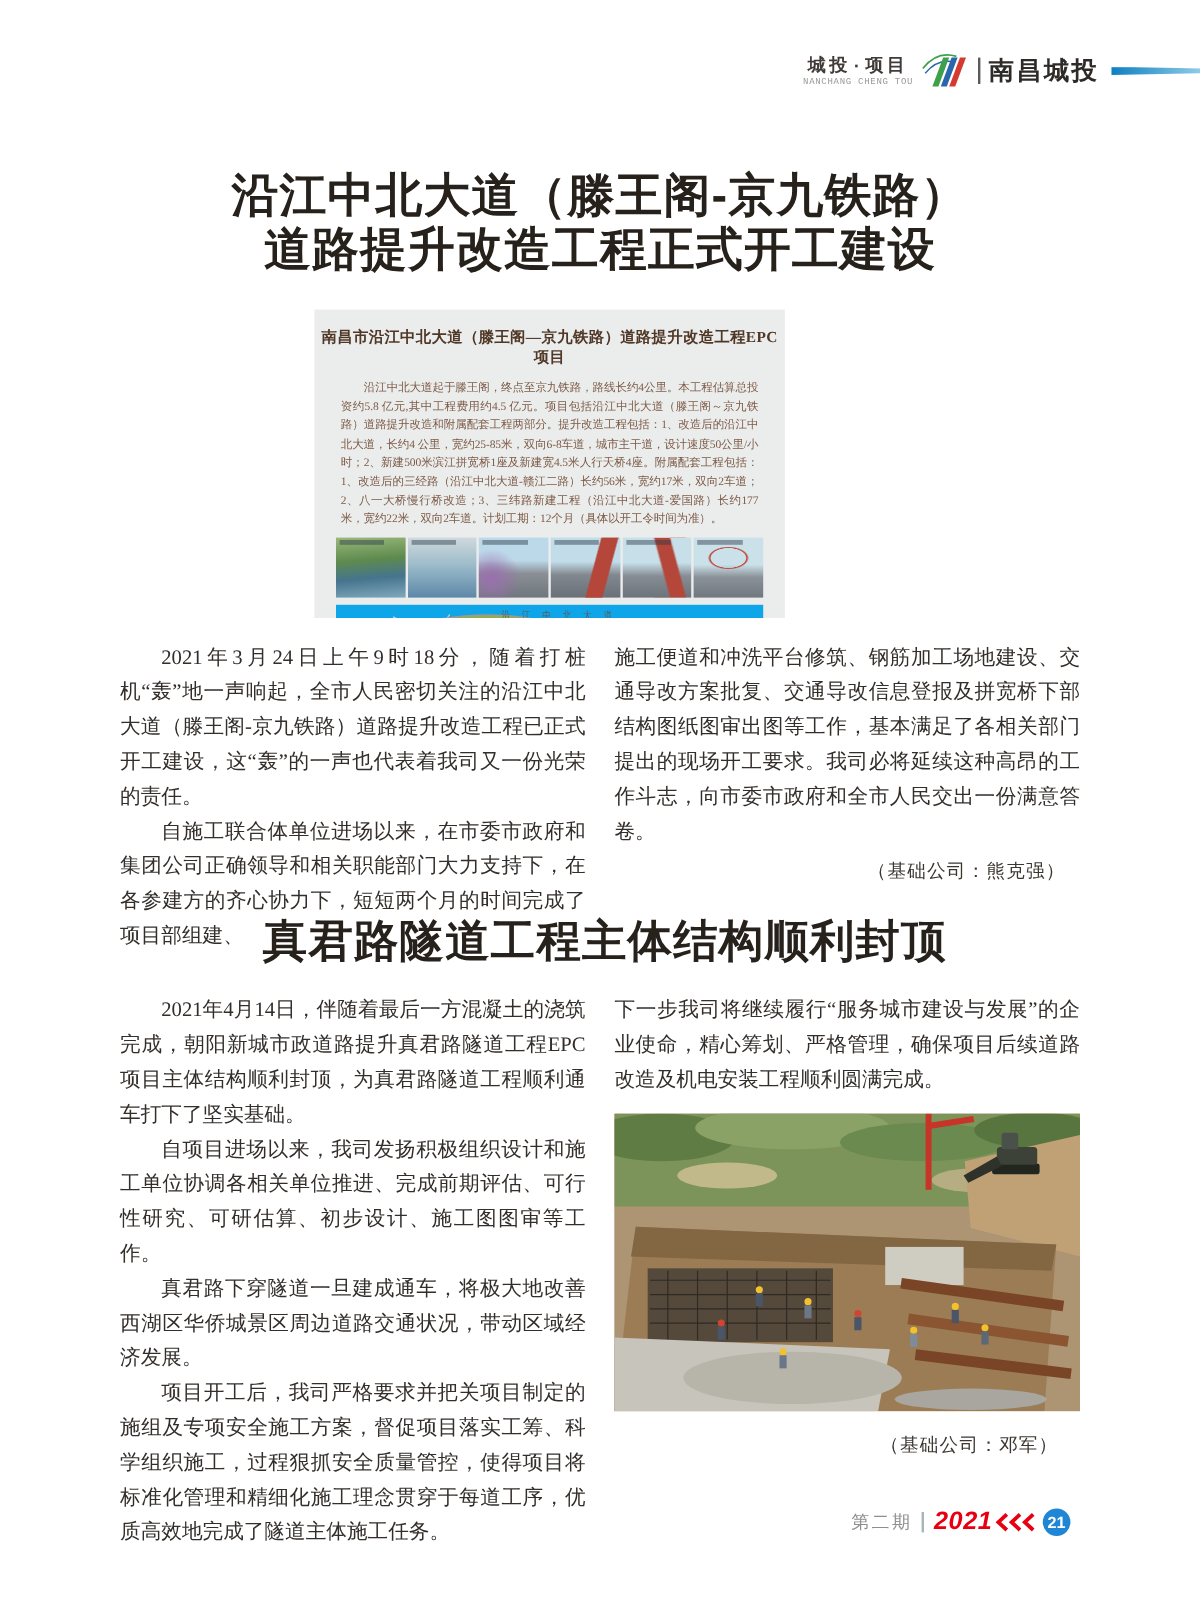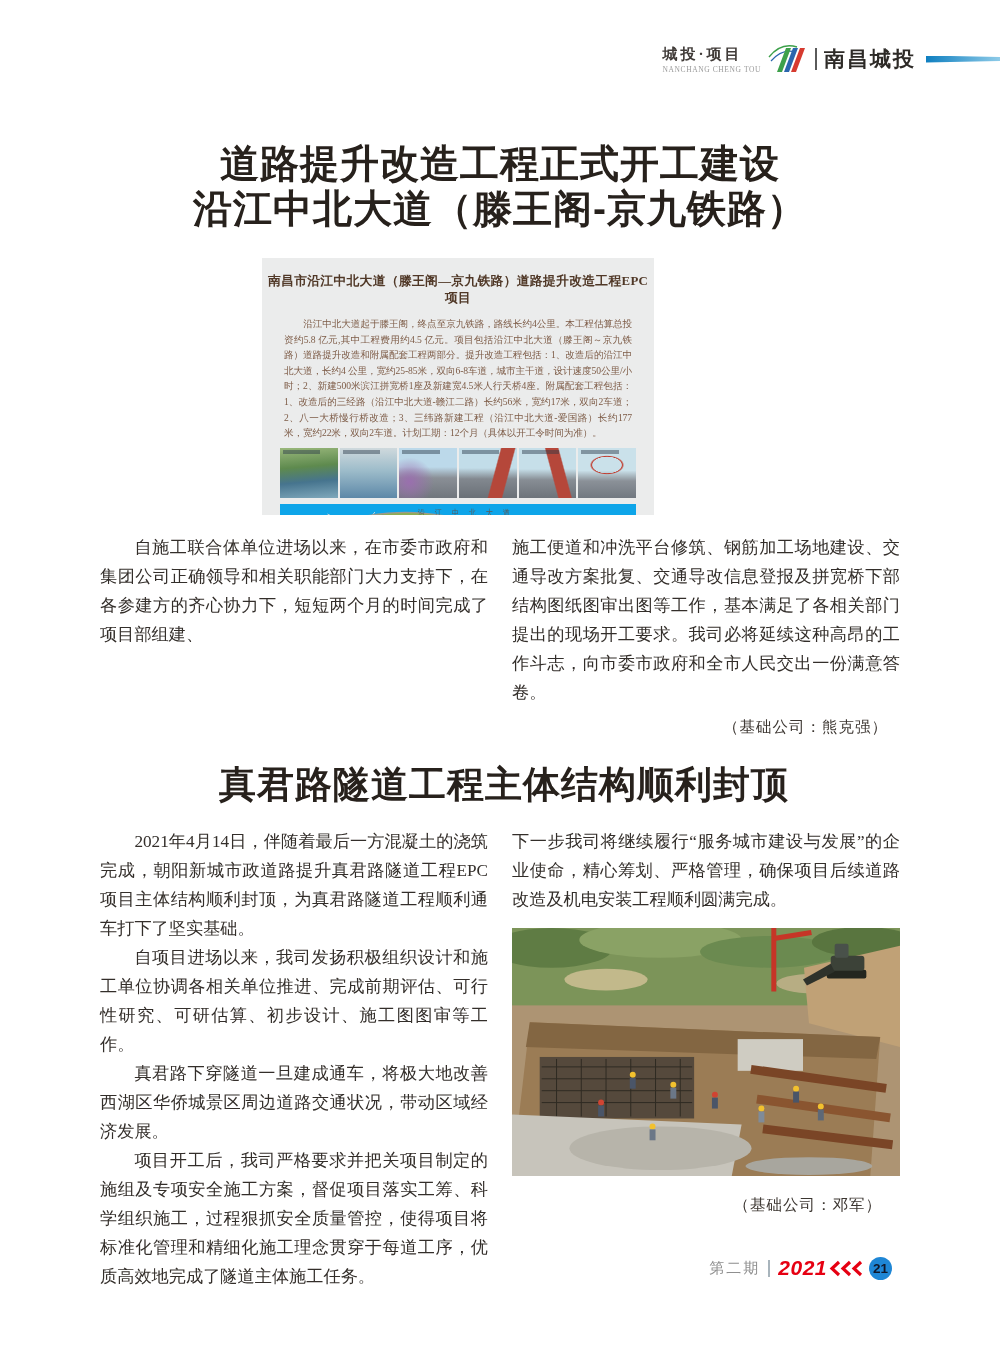--- a/index.html
+++ b/index.html
@@ -7,21 +7,21 @@
   body {
     width:1000px; height:1347px;
     font-family:"Liberation Serif","DejaVu Serif",serif;
     color:#2f2a26;
     position:relative;
   }
   .page { position:relative; width:1000px; height:1347px; overflow:hidden; background:#fff; }
 
   
   .masthead { position:absolute; top:44px; right:0; display:flex; align-items:center; }
-  .brand { margin-right:6px; font-family:Liberation Serif, serif; }
+  .brand { text-align:center; margin-right:6px; font-family:Liberation Mono, monospace; }
   .brand-title { font-size:15px; font-weight:700; letter-spacing:3px; color:#403b38; }
   .brand-sub { font-size:7.5px; color:#9a9a9a; letter-spacing:0.6px; margin-top:1px; }
   .logo { width:40px; height:30px; margin-right:6px; }
   .vdiv { width:2px; height:22px; background:#5a5a5a; margin:0 7px 0 2px; }
   .masthead-title { font-family:"Liberation Sans","DejaVu Sans",sans-serif; font-size:21px; font-weight:800; color:#2d2a27; letter-spacing:2px; }
   .accent-line { width:74px; height:7px; margin-left:10px;
     background:linear-gradient(90deg,#0f7fc0,#8ecbe8);
     clip-path:polygon(0 0,100% 22%,100% 78%,0 100%); }
 
   
@@ -79,21 +79,21 @@
   .photo-byline { text-align:right; margin-top:14px; font-size:15.5px; color:#3c3631;
     letter-spacing:1px; padding-right:18px; }
 
   
   .footer { position:absolute; top:1256px; right:108px; display:flex; align-items:center;
     font-family:"Liberation Sans","DejaVu Sans",sans-serif; }
   .footer-issue { font-size:15px; color:#8f8f8f; letter-spacing:2px; }
   .footer-div { width:2px; height:17px; background:#a8b4bc; margin:0 8px; }
   .footer-year { font-size:21px; font-weight:700; font-style:italic; color:#e60012; letter-spacing:0.5px; }
   .footer-chevrons { margin:0 6px 0 2px; display:flex; align-items:center; }
-  .footer-badge { width:23px; height:23px; border-radius:50%; background:#1e86d5; color:#0f172a;
+  .footer-badge { width:23px; height:23px; border-radius:50%; background:#1e86d5; color:#ffffff;
     display:flex; align-items:center; justify-content:center; font-size:13.5px; font-weight:700; }
 </style>
 </head>
 <body>
 
 <div class="page">
 
   <div class="masthead">
     <div class="brand">
       <div class="brand-title">城投·项目</div>
@@ -107,22 +107,22 @@
         <path d="M17 28 L22 28 L31 4 L26 4 Z" fill="#2b66ad"></path>
         <path d="M24 28 L29 28 L38 4 L33 4 Z" fill="#d63a2f"></path>
       </svg>
     </div>
     <div class="vdiv"></div>
     <div class="masthead-title">南昌城投</div>
     <div class="accent-line"></div>
   </div>
 
   <h1 class="a1-title">
+    <span style="display:block">沿江中北大道（滕王阁-京九铁路）</span>
     <span style="display:block">道路提升改造工程正式开工建设</span>
-    <span style="display:block">沿江中北大道（滕王阁-京九铁路）</span>
   </h1>
 
   <div class="panel">
     <div class="panel-title">南昌市沿江中北大道（滕王阁—京九铁路）道路提升改造工程EPC项目</div>
     <div class="panel-body">沿江中北大道起于滕王阁，终点至京九铁路，路线长约4公里。本工程估算总投资约5.8 亿元,其中工程费用约4.5 亿元。项目包括沿江中北大道（滕王阁～京九铁路）道路提升改造和附属配套工程两部分。提升改造工程包括：1、改造后的沿江中北大道，长约4 公里，宽约25-85米，双向6-8车道，城市主干道，设计速度50公里/小时；2、新建500米滨江拼宽桥1座及新建宽4.5米人行天桥4座。附属配套工程包括：1、改造后的三经路（沿江中北大道-赣江二路）长约56米，宽约17米，双向2车道；2、八一大桥慢行桥改造；3、三纬路新建工程（沿江中北大道-爱国路）长约177米，宽约22米，双向2车道。计划工期：12个月（具体以开工令时间为准）。</div>
     <div class="thumbs">
       <div class="thumb thumb-1"></div>
       <div class="thumb thumb-2"></div>
       <div class="thumb thumb-3"></div>
       <div class="thumb thumb-4"></div>
@@ -150,20 +150,21 @@
           <path d="M290 24 L291 35"></path>
             <path d="M340 28 L341 39"></path>
             <path d="M400 29 L401 40"></path>
         </g>
         <text x="235" y="12" text-anchor="middle" font-size="9" letter-spacing="5" fill="#5a5a5a" font-family="Liberation Sans, DejaVu Sans, sans-serif">沿 江 中 北 大 道</text>
       </svg>
     </div>
   </div>
 
   <div class="textcol a1-left">
+    <p class="p-indent">2021年3月24日上午9时18分，随着打桩机“轰”地一声响起，全市人民密切关注的沿江中北大道（滕王阁-京九铁路）道路提升改造工程已正式开工建设，这“轰”的一声也代表着我司又一份光荣的责任。</p>
     <p class="p-indent">自施工联合体单位进场以来，在市委市政府和集团公司正确领导和相关职能部门大力支持下，在各参建方的齐心协力下，短短两个月的时间完成了项目部组建、</p>
   </div>
   <div class="textcol a1-right">
     <p>施工便道和冲洗平台修筑、钢筋加工场地建设、交通导改方案批复、交通导改信息登报及拼宽桥下部结构图纸图审出图等工作，基本满足了各相关部门提出的现场开工要求。我司必将延续这种高昂的工作斗志，向市委市政府和全市人民交出一份满意答卷。</p>
     <div class="byline">（基础公司：熊克强）</div>
   </div>
 
   <h2 class="a2-title">真君路隧道工程主体结构顺利封顶</h2>
 
   <div class="textcol a2-left">

